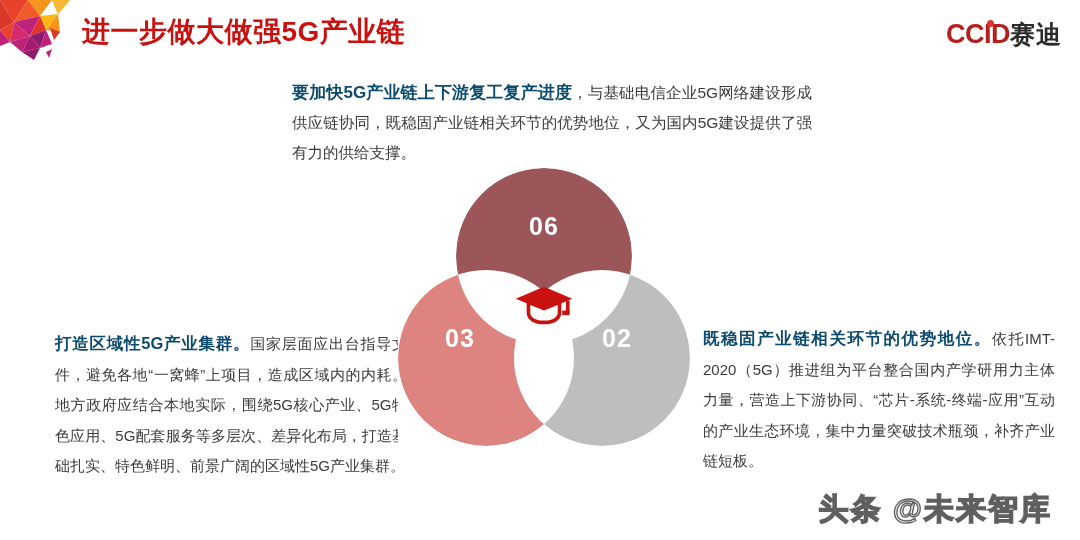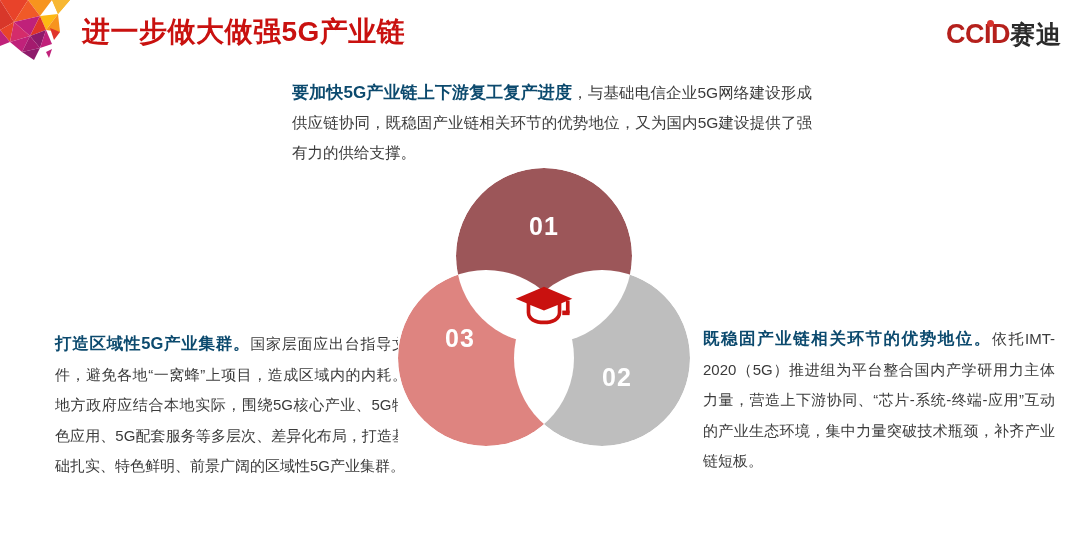--- a/index.html
+++ b/index.html
@@ -126,21 +126,21 @@
   .venn-label {
     position: absolute;
     color: #ffffff;
     font-size: 25px;
     font-weight: bold;
     letter-spacing: 1px;
     transform: translate(-50%, -50%);
     pointer-events: none;
   }
   #venn-label-01 { left: 146px; top: 58px; }
-  #venn-label-02 { left: 219px; top: 170px; margin-top: 39px; }
+  #venn-label-02 { left: 219px; top: 170px; }
   #venn-label-03 { left: 62px;  top: 170px; }
 
   #venn-center-icon {
     position: absolute;
     left: 146px;
     top: 138px;
     transform: translate(-50%, -50%);
     width: 60px;
     height: 42px;
   }
@@ -241,30 +241,31 @@
         <circle cx="146" cy="88" r="88" fill="#9C5659"></circle>
       </g>
       <g mask="url(#m-left)">
         <circle cx="88" cy="190" r="88" fill="#DE8480"></circle>
       </g>
       <g mask="url(#m-right)">
         <circle cx="204" cy="190" r="88" fill="#BEBEBE"></circle>
       </g>
     </svg>
 
-    <div class="venn-label" id="venn-label-01">01</div>
+    <div class="venn-label" id="venn-label-01">06</div>
     <div class="venn-label" id="venn-label-02">02</div>
     <div class="venn-label" id="venn-label-03">03</div>
 
     <svg id="venn-center-icon" viewBox="0 0 64 46" xmlns="http://www.w3.org/2000/svg">
 
       <polygon points="32,2 63,15 32,28 1,15" fill="#C9110F"></polygon>
 
       <path d="M13,19 L13,30 C13,39 22,43 32,43 C42,43 51,39 51,30 L51,19 L32,27 Z" fill="#C9110F"></path>
       <path d="M17,22 L17,30 C17,36 24,39 32,39 C40,39 47,36 47,30 L47,22 L32,28 Z" fill="#ffffff"></path>
 
       <rect x="56" y="17" width="4" height="14" fill="#C9110F"></rect>
       <rect x="52" y="28" width="8" height="5" fill="#C9110F"></rect>
     </svg>
   </div>
 
+  <div id="watermark">头条 @未来智库</div>
 
 </div>
 
 </body></html>

